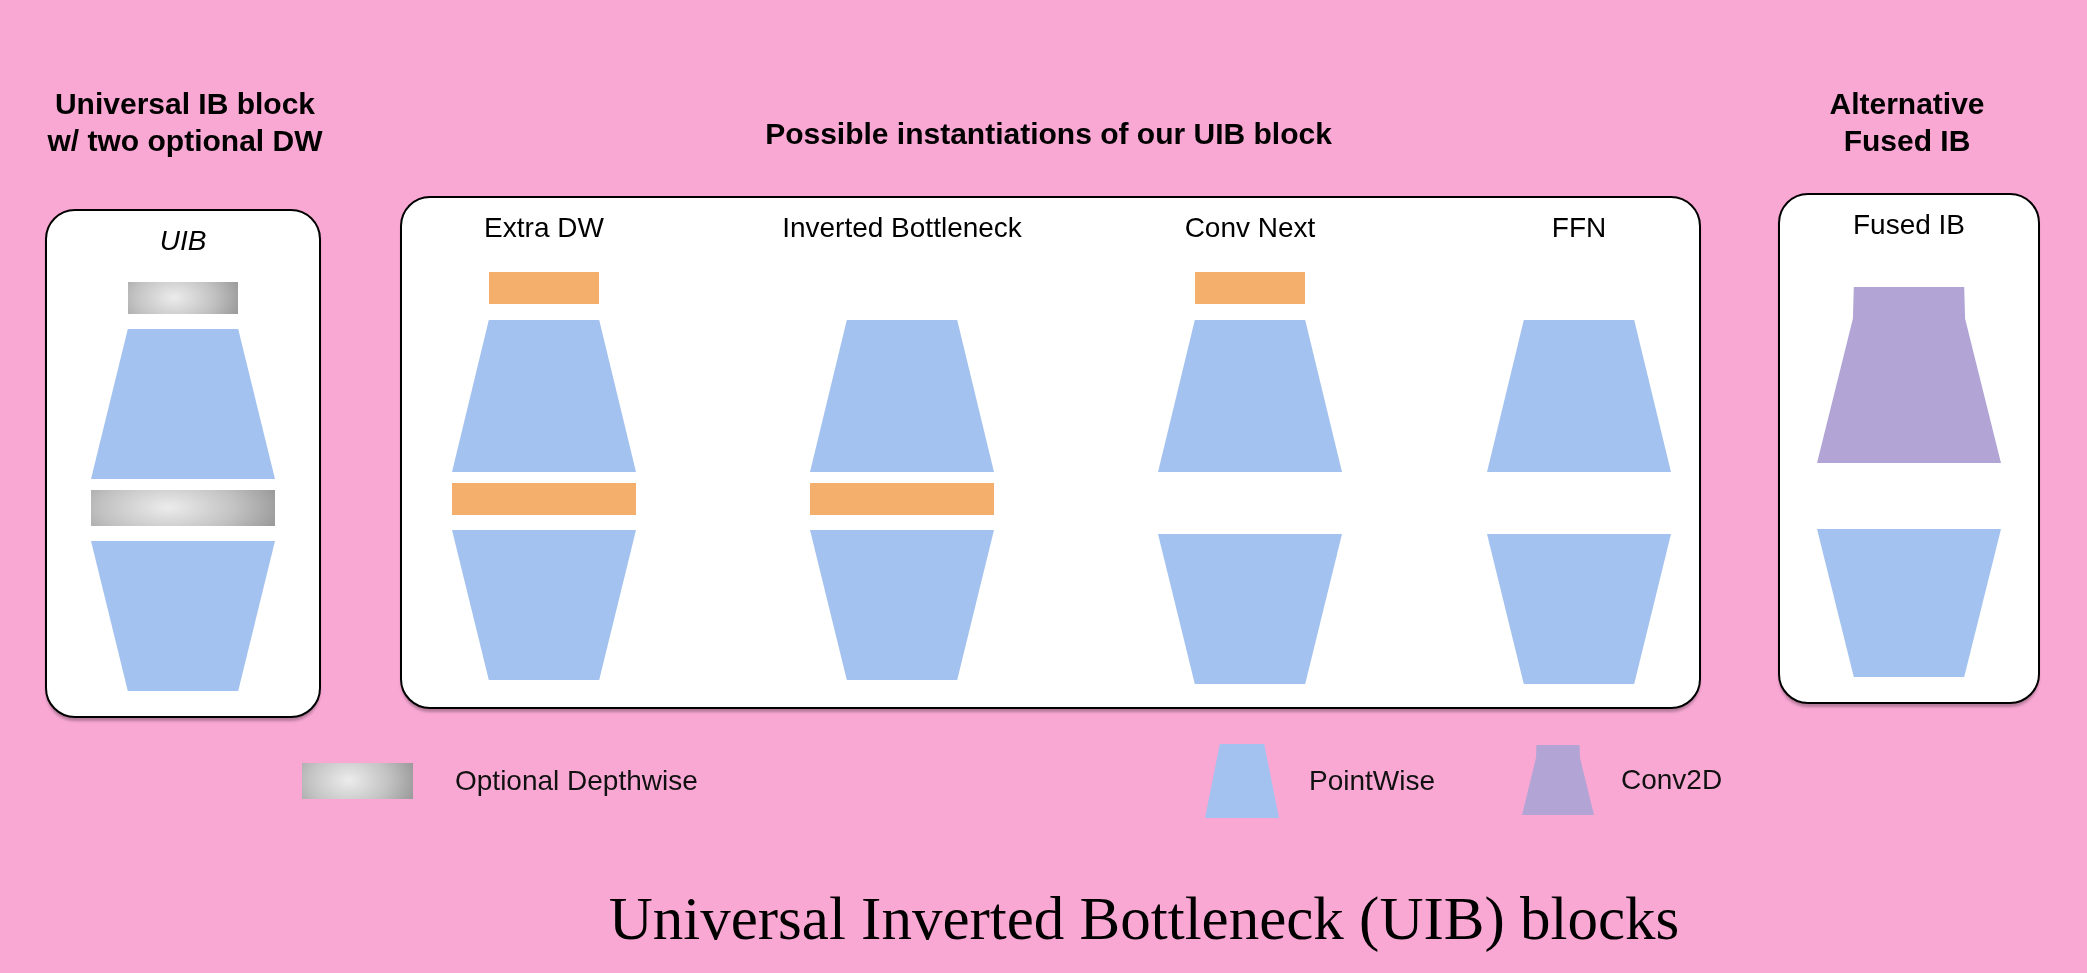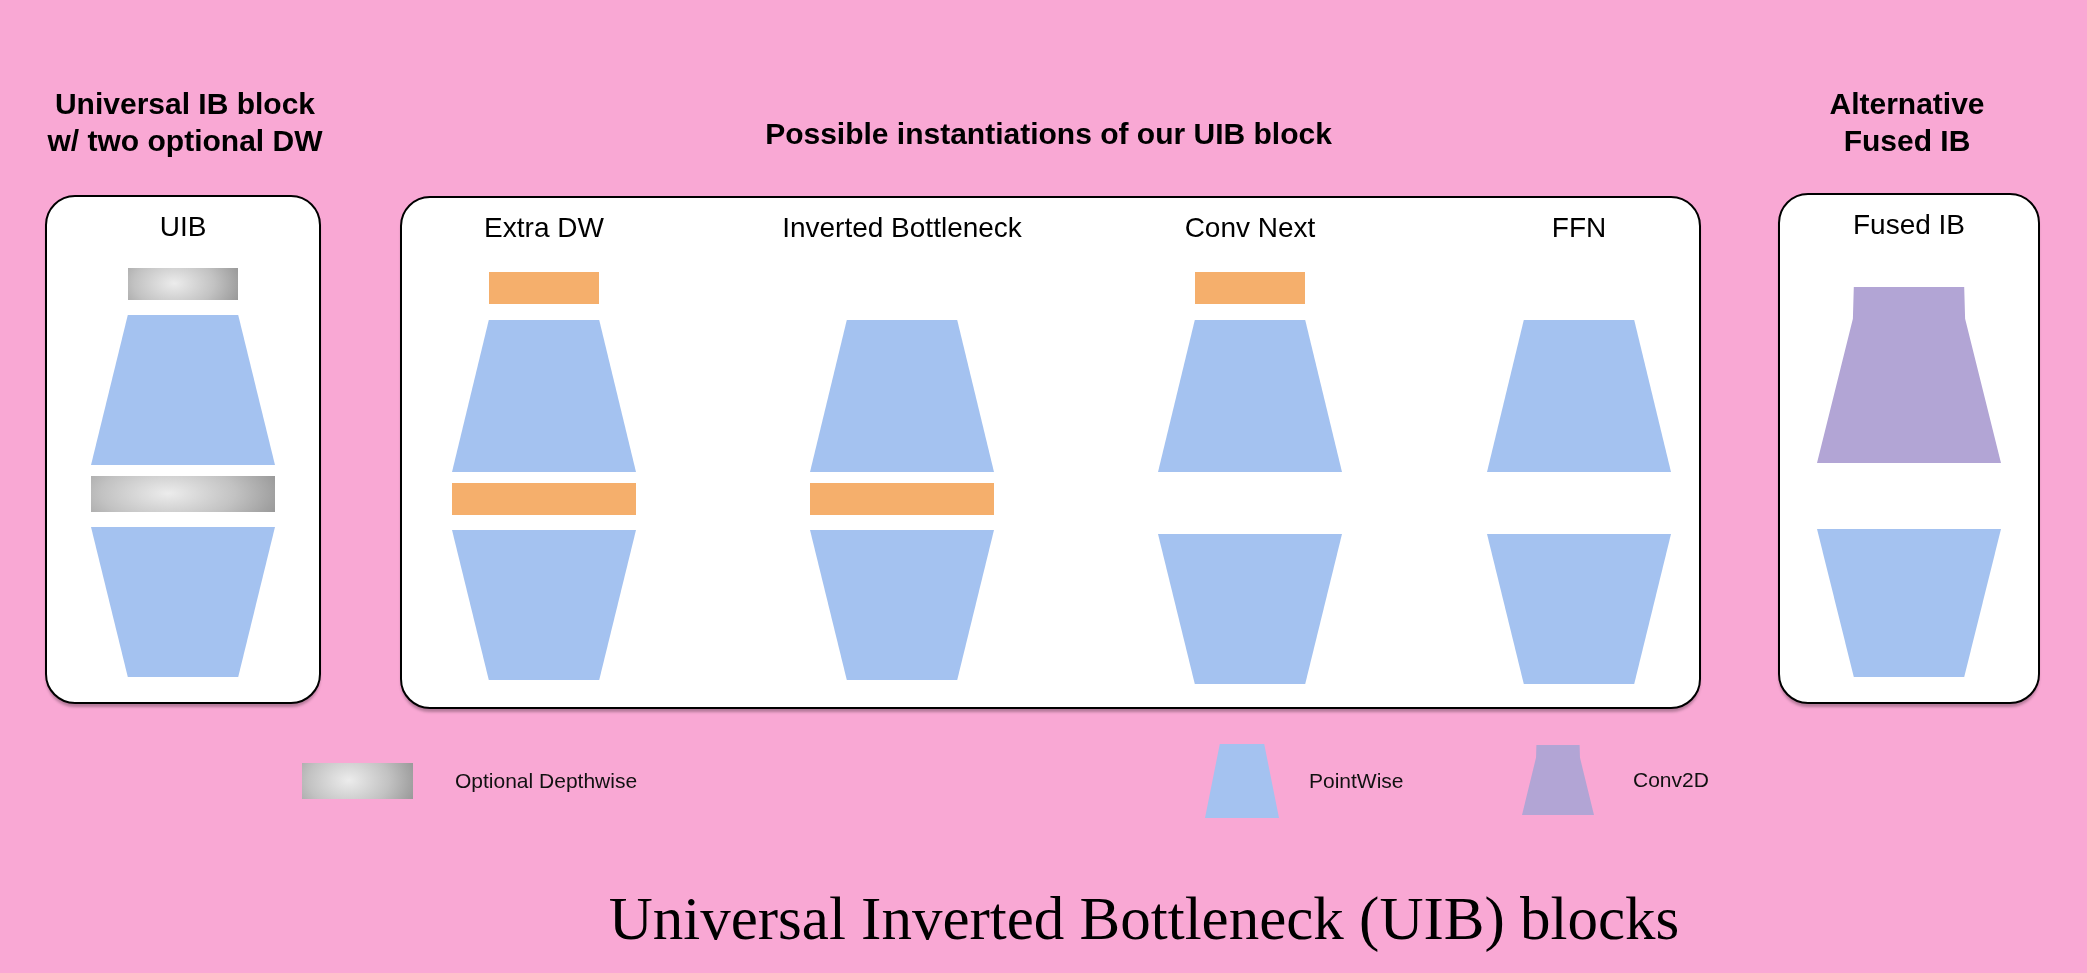--- a/index.html
+++ b/index.html
@@ -45,42 +45,42 @@
   .gray-grad{background:radial-gradient(ellipse 70% 150% at 42% 48%, #ECECEC 0%, #C2C2C2 52%, #8D8D8D 100%);}
   .trap-expand{clip-path:polygon(20% 0%, 80% 0%, 100% 100%, 0% 100%);}
   .trap-contract{clip-path:polygon(0% 0%, 100% 0%, 80% 100%, 20% 100%);}
   .conv-flask{clip-path:polygon(20% 0%, 80% 0%, 80.5% 18%, 100% 100%, 0% 100%, 19.5% 18%);}
   .pw{width:184px;left:50%;transform:translateX(-50%);}
   .legend-item{
     position:absolute;
     display:flex;
     align-items:center;
   }
-  .legend-label{font-size:21px;color:#111;white-space:nowrap;}
+  .legend-label{font-size:28px;color:#111;white-space:nowrap;}
   .caption{
     position:absolute;
     top:884px;left:1144px;
     transform:translateX(-50%);
     font-family:"Liberation Serif", serif;
     font-size:61px;
     color:#000;
     white-space:nowrap;
   }
 </style>
 </head>
 <body>
 
 <div class="stage">
 
   <div class="panel-title" style="left:30px;top:85px;width:310px;">
     <div>Universal IB block</div>
     <div>w/ two optional DW</div>
   </div>
 
-  <div class="rbox" style="left:45px;top:195px;width:272px;height:505px;">
+  <div class="rbox" style="left:45px;top:209px;width:272px;height:505px;font-style:italic;">
     <div class="block-label">UIB</div>
     <div class="layer bar-small gray-grad" style="top:71px;"></div>
     <div class="layer pw blue trap-expand" style="top:118px;height:150px;"></div>
     <div class="layer bar-wide gray-grad" style="top:279px;height:36px;"></div>
     <div class="layer pw blue trap-contract" style="top:330px;height:150px;"></div>
   </div>
 
   <div class="panel-title" style="left:400px;top:115px;width:1297px;">Possible instantiations of our UIB block</div>
 
   <div class="rbox" style="left:400px;top:196px;width:1297px;height:509px;">
@@ -130,20 +130,20 @@
     <div class="gray-grad" style="width:111px;height:36px;"></div>
     <div class="legend-label">Optional Depthwise</div>
   </div>
 
 
   <div class="legend-item" style="left:1205px;top:744px;gap:30px;">
     <div class="blue trap-expand" style="width:74px;height:74px;"></div>
     <div class="legend-label">PointWise</div>
   </div>
 
-  <div class="legend-item" style="left:1522px;top:745px;gap:39px;">
+  <div class="legend-item" style="left:1522px;top:745px;gap:27px;">
     <div class="purple conv-flask" style="width:72px;height:70px;"></div>
     <div class="legend-label">Conv2D</div>
   </div>
 
   <div class="caption">Universal Inverted Bottleneck (UIB) blocks</div>
 
 </div>
 
 </body></html>

